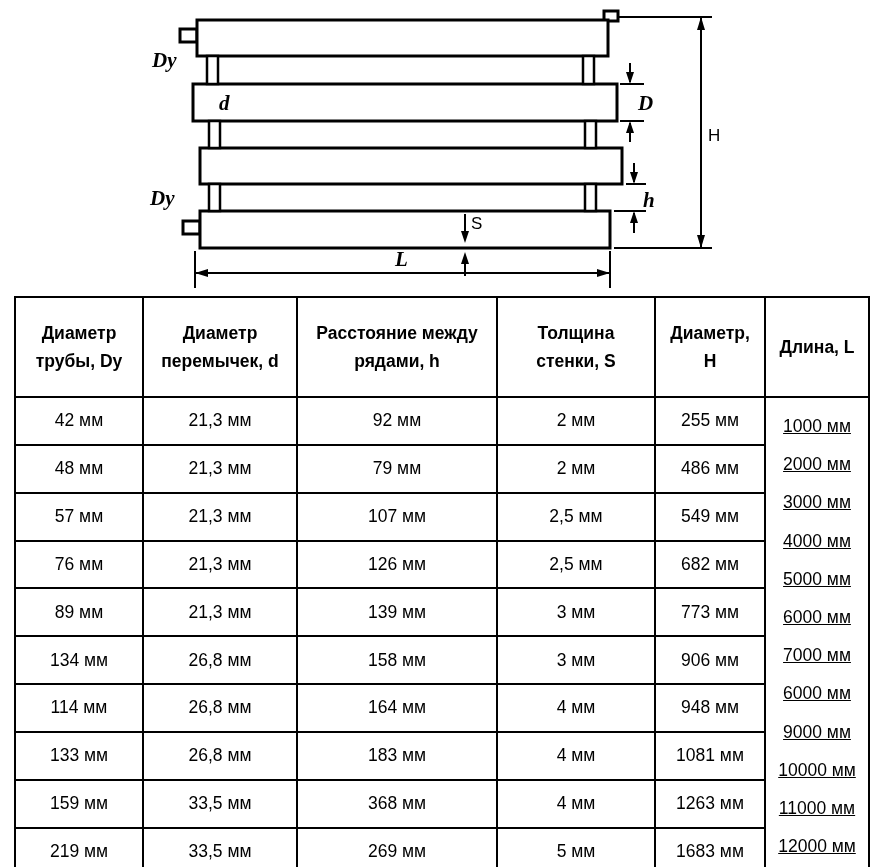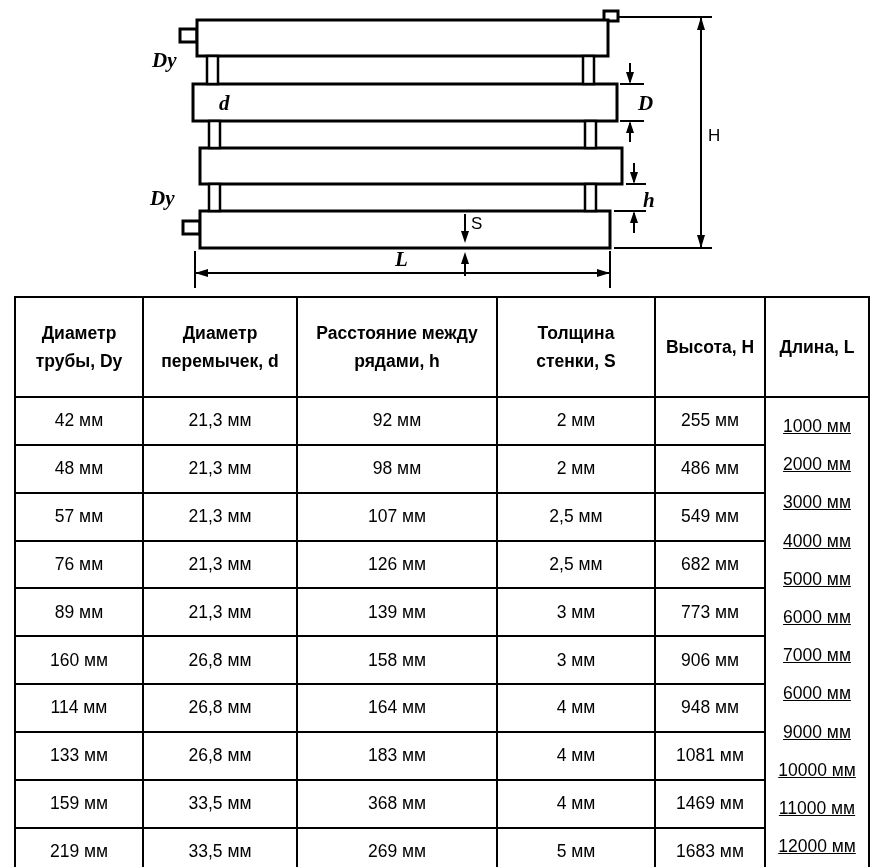--- a/index.html
+++ b/index.html
@@ -100,21 +100,21 @@
     <col style="width:158px">
       <col style="width:110px">
       <col style="width:104px">
   </colgroup>
   <thead>
     <tr>
       <th>Диаметр трубы, Dy</th>
       <th>Диаметр перемычек, d</th>
       <th>Расстояние между рядами, h</th>
       <th>Толщина стенки, S</th>
-      <th>Высота, H</th>
+      <th>Диаметр, H</th>
       <th>Длина, L</th>
     </tr>
   </thead>
   <tbody>
     <tr>
       <td>42 мм</td>
       <td>21,3 мм</td>
       <td>92 мм</td>
       <td>2 мм</td>
       <td>255 мм</td>
@@ -129,21 +129,21 @@
         <div class="len-line">6000 мм</div>
         <div class="len-line">9000 мм</div>
         <div class="len-line">10000 мм</div>
         <div class="len-line">11000 мм</div>
         <div class="len-line">12000 мм</div>
       </td>
     </tr>
     <tr>
       <td>48 мм</td>
       <td>21,3 мм</td>
-      <td>98 мм</td>
+      <td>79 мм</td>
       <td>2 мм</td>
       <td>486 мм</td>
     </tr>
     <tr>
       <td>57 мм</td>
       <td>21,3 мм</td>
       <td>107 мм</td>
       <td>2,5 мм</td>
       <td>549 мм</td>
     </tr>
@@ -155,21 +155,21 @@
       <td>682 мм</td>
     </tr>
     <tr>
       <td>89 мм</td>
       <td>21,3 мм</td>
       <td>139 мм</td>
       <td>3 мм</td>
       <td>773 мм</td>
     </tr>
     <tr>
-      <td>160 мм</td>
+      <td>134 мм</td>
       <td>26,8 мм</td>
       <td>158 мм</td>
       <td>3 мм</td>
       <td>906 мм</td>
     </tr>
     <tr>
       <td>114 мм</td>
       <td>26,8 мм</td>
       <td>164 мм</td>
       <td>4 мм</td>
@@ -180,21 +180,21 @@
       <td>26,8 мм</td>
       <td>183 мм</td>
       <td>4 мм</td>
       <td>1081 мм</td>
     </tr>
     <tr>
       <td>159 мм</td>
       <td>33,5 мм</td>
       <td>368 мм</td>
       <td>4 мм</td>
-      <td>1469 мм</td>
+      <td>1263 мм</td>
     </tr>
     <tr>
       <td>219 мм</td>
       <td>33,5 мм</td>
       <td>269 мм</td>
       <td>5 мм</td>
       <td>1683 мм</td>
     </tr>
   </tbody>
 </table>

